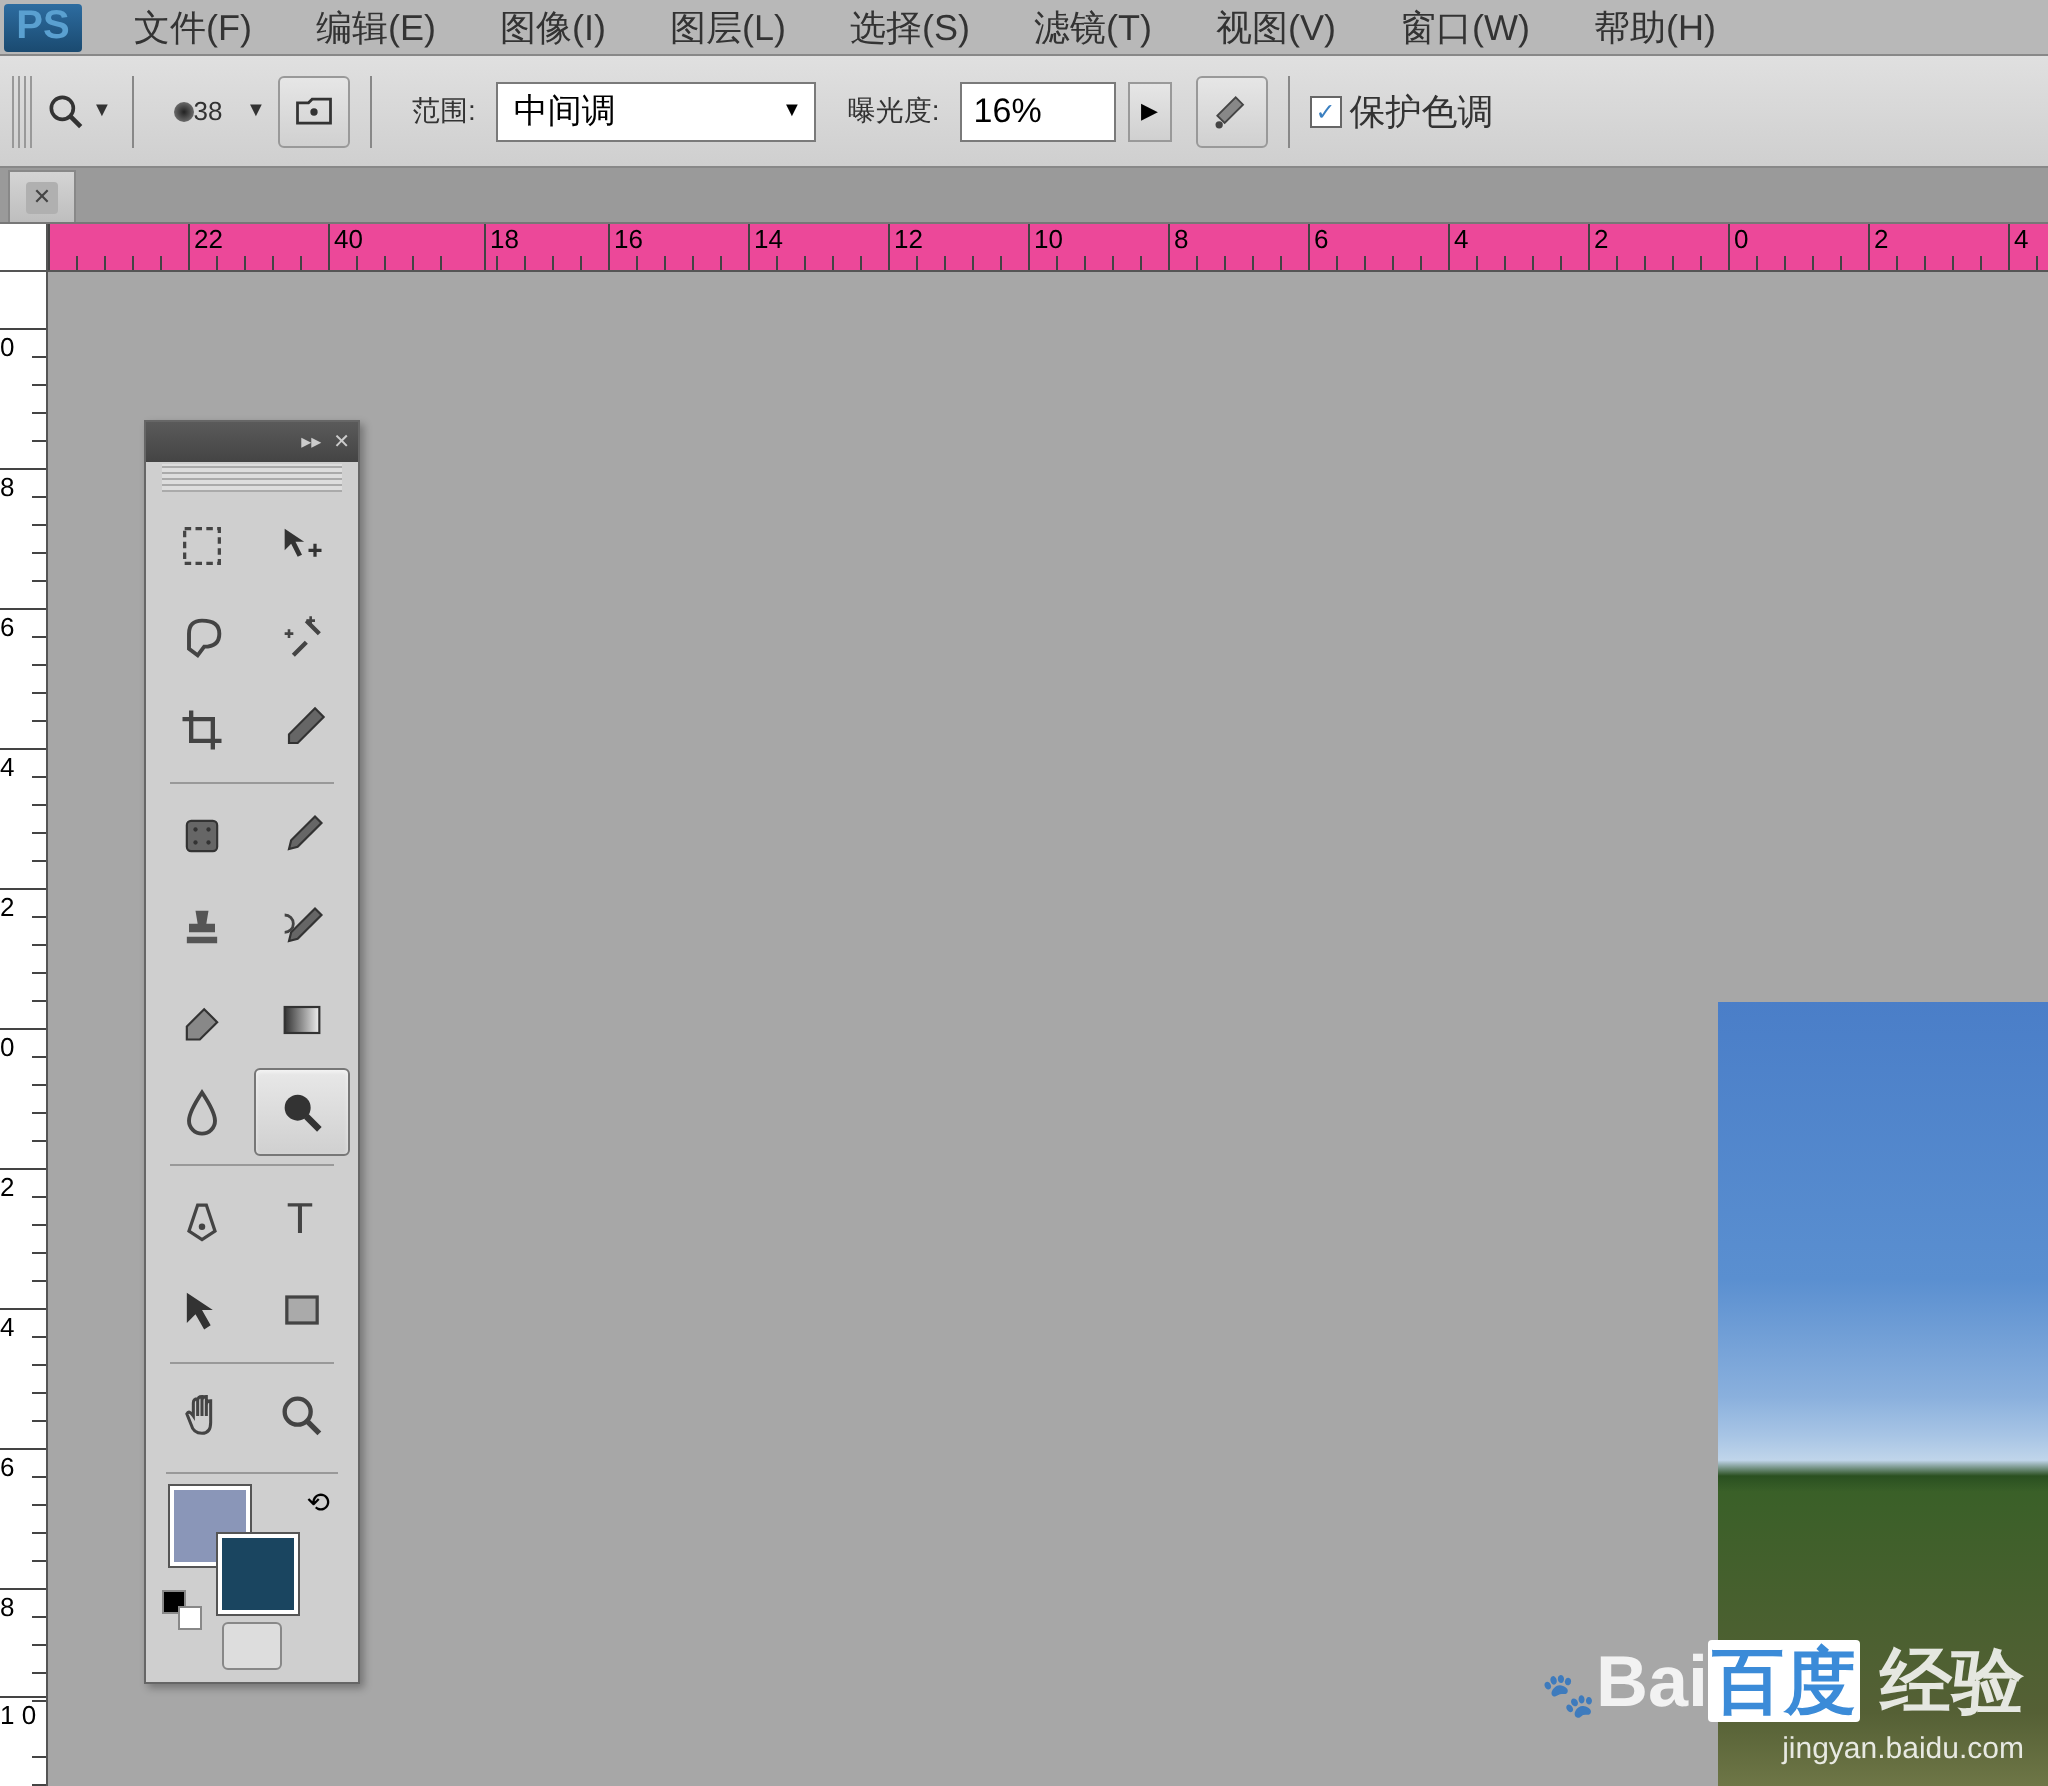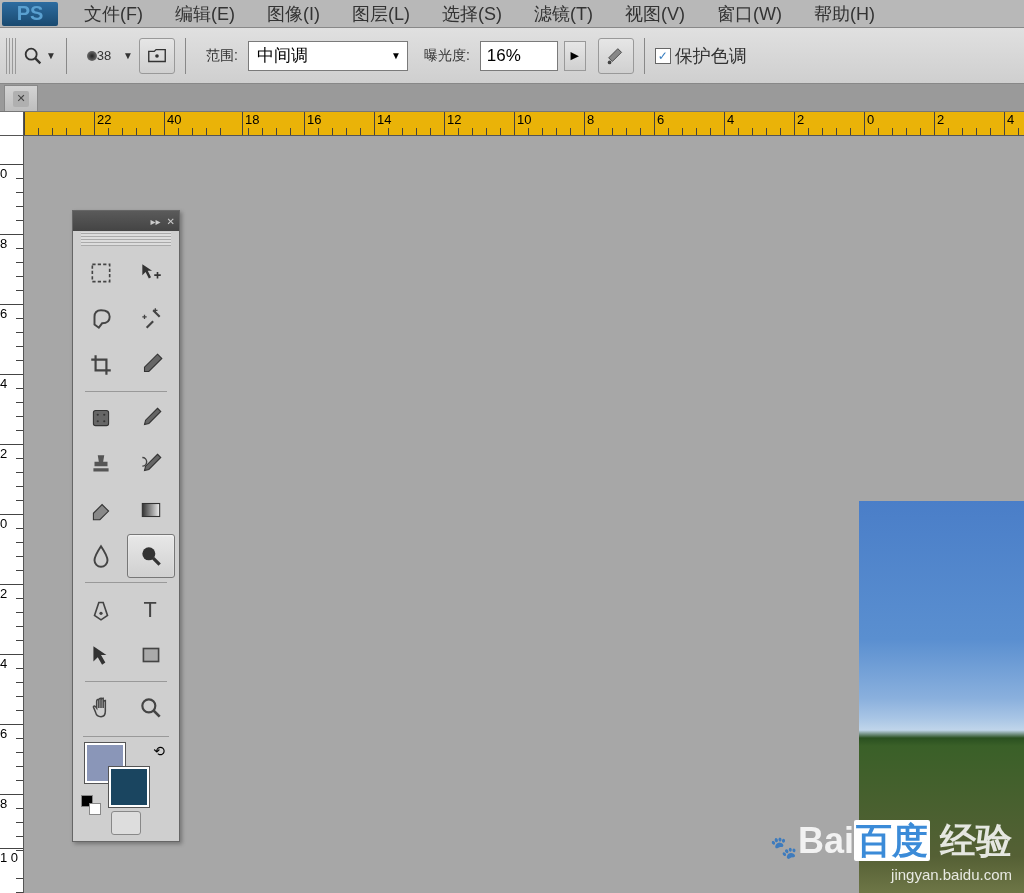--- a/index.html
+++ b/index.html
@@ -1,19 +1,19 @@
 <!DOCTYPE html>
 <html><head>
 <meta charset="utf-8">
 <style>
 * { margin: 0; padding: 0; box-sizing: border-box; font-family: "Microsoft YaHei", Arial, sans-serif; }
 body { width: 1024px; height: 893px; background: #a7a7a7; overflow: hidden; position: relative; }
 
 .menubar { height: 28px; background: #b8b8b8; display: flex; align-items: center; padding-left: 2px; border-bottom: 1px solid #888; }
-.ps-logo { width: 56px; height: 24px; background: linear-gradient(#2d6ca0,#1a4a70); color: #5aa0d0; font-weight: bold; font-size: 20px; display: flex; align-items: center; justify-content: center; border-radius: 2px; margin-right: 10px; }
+.ps-logo { width: 39px; height: 24px; background: linear-gradient(#2d6ca0,#1a4a70); color: #5aa0d0; font-weight: bold; font-size: 20px; display: flex; align-items: center; justify-content: center; border-radius: 2px; margin-right: 10px; }
 .menu-item { padding: 2px 16px; font-size: 18px; color: #333; cursor: default; }
 
 .optbar { height: 56px; background: linear-gradient(#e0e0e0,#cfcfcf); display: flex; align-items: center; padding: 0 6px; border-bottom: 1px solid #888; gap: 6px; }
 .grip { width: 10px; height: 36px; background: repeating-linear-gradient(90deg,#999,#999 1px,transparent 1px,transparent 3px); }
 .tool-dd { display: flex; align-items: center; gap: 2px; }
 .brush-prev { width: 44px; height: 36px; display: flex; align-items: center; justify-content: center; }
 .dot { width: 10px; height: 10px; background: radial-gradient(#222,#888); border-radius: 50%; }
 .bsz { font-size: 13px; color: #333; }
 .dd-arrow { width: 10px; font-size: 10px; color: #333; }
 .divider { width: 1px; height: 36px; background: #888; margin: 0 4px; }
@@ -22,21 +22,21 @@
 .sel { width: 160px; height: 30px; background: #fff; border: 1px solid #7a7a7a; display: flex; align-items: center; padding: 0 8px; font-size: 17px; position: relative; }
 .sel-arrow { position: absolute; right: 6px; font-size: 10px; }
 .inp { width: 78px; height: 30px; background: #fff; border: 1px solid #7a7a7a; padding: 0 6px; font-size: 17px; display: flex; align-items: center; }
 .fly { width: 22px; height: 30px; background: linear-gradient(#e6e6e6,#d0d0d0); border: 1px solid #999; display: flex; align-items: center; justify-content: center; font-size: 11px; }
 .chk { width: 16px; height: 16px; background: #fff; border: 1px solid #666; display: inline-flex; align-items: center; justify-content: center; color: #3a7fc0; font-size: 12px; margin-right: 4px; }
 
 .tabbar { height: 28px; background: #9a9a9a; display: flex; align-items: flex-end; padding-left: 4px; border-bottom: 1px solid #777; }
 .tab { height: 26px; background: linear-gradient(#d4d4d4,#bebebe); border: 1px solid #888; border-bottom: none; padding: 0 8px; display: flex; align-items: center; font-size: 16px; color: #444; gap: 6px; }
 .tab-close { width: 16px; height: 16px; background: #b0b0b0; border-radius: 2px; display: flex; align-items: center; justify-content: center; font-size: 11px; color: #444; }
 
-.ruler-h { height: 24px; background: #eab308; border-bottom: 1px solid #555; position: relative; margin-left: 24px; overflow: hidden; }
+.ruler-h { height: 24px; background: #ec4899; border-bottom: 1px solid #555; position: relative; margin-left: 24px; overflow: hidden; }
 .ruler-h .tick { position: absolute; top: 0; border-left: 1px solid #444; font-size: 13px; padding-left: 2px; height: 24px; }
 .ruler-h .minor { position: absolute; bottom: 0; width: 1px; height: 7px; background: #444; }
 .ruler-corner { position: absolute; left: 0; top: 112px; width: 24px; height: 24px; background: #fff; border-right: 1px solid #555; border-bottom: 1px solid #555; }
 .ruler-v { position: absolute; left: 0; top: 136px; width: 24px; bottom: 0; background: #fff; border-right: 1px solid #555; overflow: hidden; }
 .ruler-v .tick { position: absolute; left: 0; border-top: 1px solid #444; font-size: 13px; padding-top: 1px; width: 24px; }
 .ruler-v .minor { position: absolute; right: 0; height: 1px; width: 7px; background: #444; }
 
 .canvas { position: absolute; left: 24px; top: 136px; right: 0; bottom: 0; background: #a7a7a7; }
 .image-area { position: absolute; right: 0; top: 365px; width: 165px; height: 395px; background: linear-gradient(to bottom,#4a7ec8 0%,#5a8fd0 35%,#8ab0dd 50%,#a8c5e5 55%,#c0d5ea 58%,#2a5020 60%,#3a6028 62%,#556035 90%,#707848 100%); }
 

